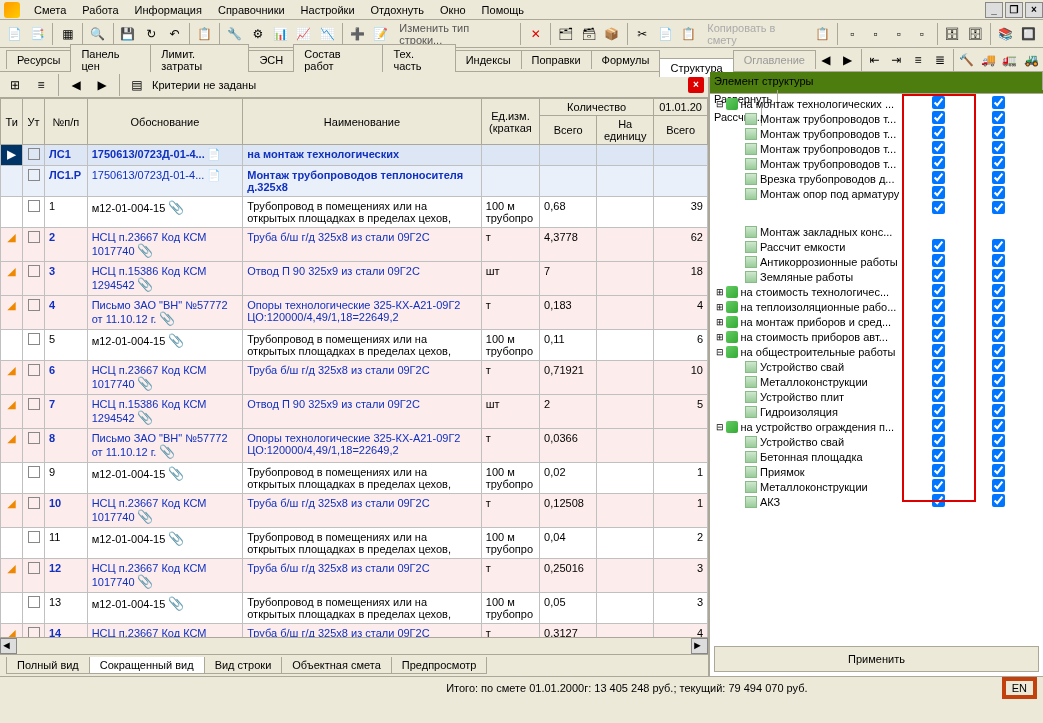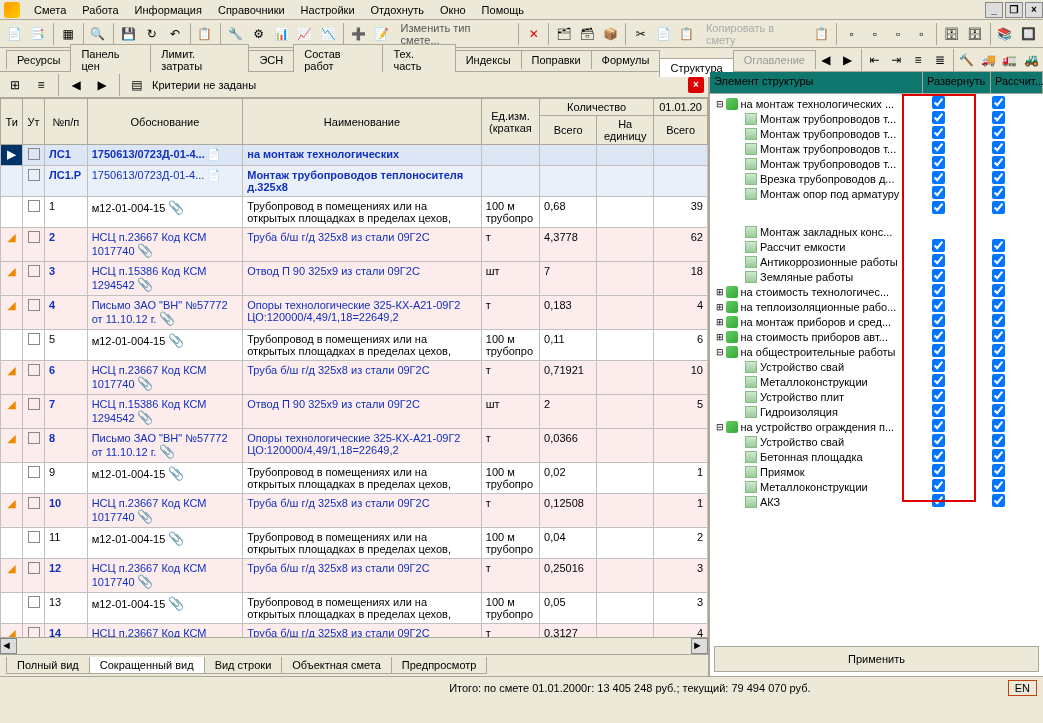--- a/index.html
+++ b/index.html
@@ -30,22 +30,22 @@
 .grid tr.sub td { background: #eaf0fa; color: #1030c0; }
 .grid tr.pink td { background: #fdecec; }
 .grid td.blue { color: #1030c0; font-weight: bold; }
 .grid td.icon { text-align: center; width: 18px; }
 .checkbox { width: 12px; height: 12px; border: 1px solid #888; display: inline-block; }
 .footer-tabs { display: flex; height: 22px; background: #ece9d8; border-top: 1px solid #aca899; align-items: center; padding-left: 6px; }
 .ftab { padding: 2px 10px; border: 1px solid #aca899; border-top: none; margin-right: -1px; font-size: 11px; cursor: pointer; background: #ece9d8; }
 .ftab.active { background: #fff; }
 .statusbar { height: 22px; background: #ece9d8; border-top: 1px solid #aca899; display: flex; align-items: center; padding: 0 6px; font-size: 11px; }
 .statusbar .mid { flex: 1; text-align: center; }
-.statusbar .en { border: 1px solid #c2410c; padding: 1px 6px; margin-left: 4px; }
-.treehdr { display: flex; background: #0f766e; border-bottom: 1px solid #aca899; height: 22px; align-items: stretch; }
+.statusbar .en { border: 4px solid #c2410c; padding: 1px 6px; margin-left: 4px; }
+.treehdr { display: flex; background: #4d7c0f; border-bottom: 1px solid #aca899; height: 22px; align-items: stretch; flex-direction: column; }
 .treehdr div { border-right: 1px solid #aca899; padding: 3px 4px; font-size: 11px; }
 .tree { flex: 1; overflow: auto; font-size: 11px; padding: 2px; }
 .treeitem { display: flex; align-items: center; height: 15px; padding-left: 4px; white-space: nowrap; }
 .treeitem .ticon { width: 12px; height: 12px; margin-right: 3px; display: inline-block; }
 .ticon.folder { background: linear-gradient(135deg,#6c6,#3a3); border-radius: 2px; }
 .ticon.doc { background: linear-gradient(#cfe8cf,#9c9); border: 1px solid #8b8; }
 .treecol { display: flex; }
 .applybtn { height: 26px; border: 1px solid #aca899; background: #ece9d8; margin: 4px; cursor: pointer; font-size: 11px; }
 .scrollbar-h { height: 17px; background: #ece9d8; border-top: 1px solid #aca899; display: flex; }
 .scrollbar-h .sbtn { width: 17px; height: 16px; border: 1px solid #888; background: #ddd; }
@@ -87,21 +87,21 @@
   <div class="tbtn">📋</div>
   <div class="tsep"></div>
   <div class="tbtn">🔧</div>
   <div class="tbtn">⚙</div>
   <div class="tbtn">📊</div>
   <div class="tbtn">📈</div>
   <div class="tbtn">📉</div>
   <div class="tsep"></div>
   <div class="tbtn">➕</div>
   <div class="tbtn">📝</div>
-  <span class="tlabel">Изменить тип смете...</span>
+  <span class="tlabel">Изменить тип строки...</span>
   <div class="tsep"></div>
   <div class="tbtn" style="color:#d00">✕</div>
   <div class="tsep"></div>
   <div class="tbtn">🗂</div>
   <div class="tbtn">🗃</div>
   <div class="tbtn">📦</div>
   <div class="tsep"></div>
   <div class="tbtn">✂</div>
   <div class="tbtn">📄</div>
   <div class="tbtn">📋</div>

